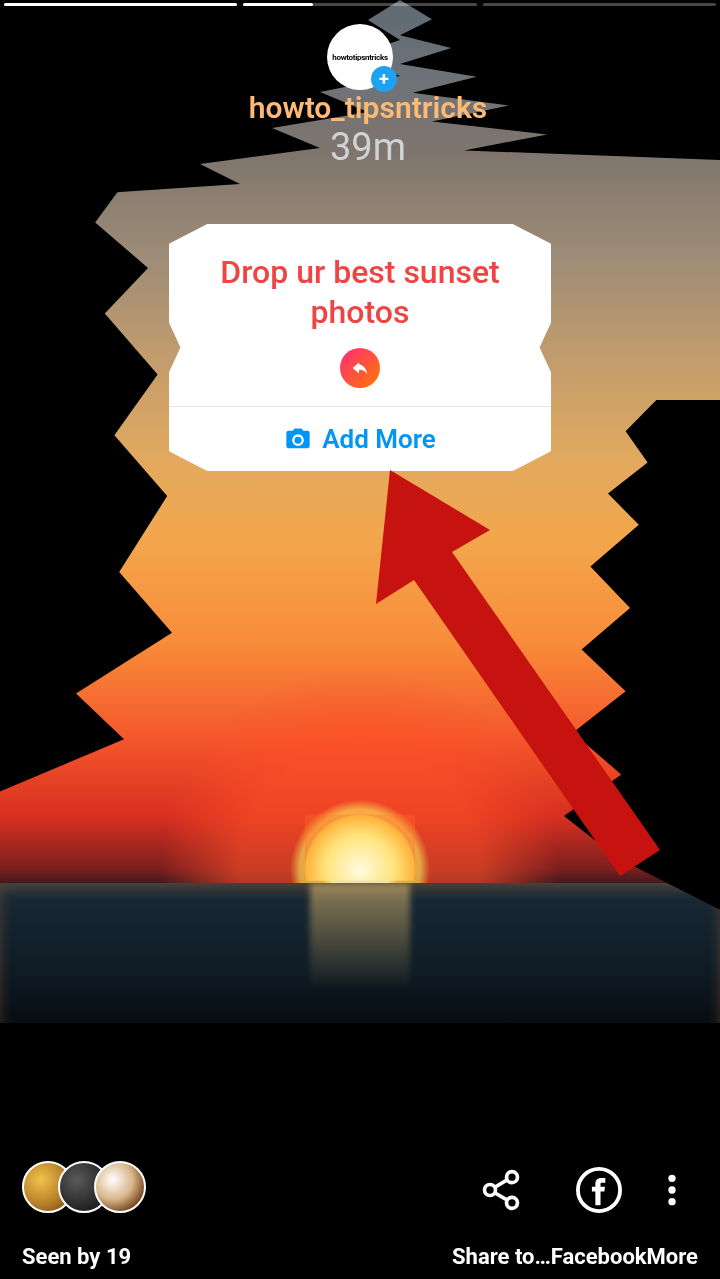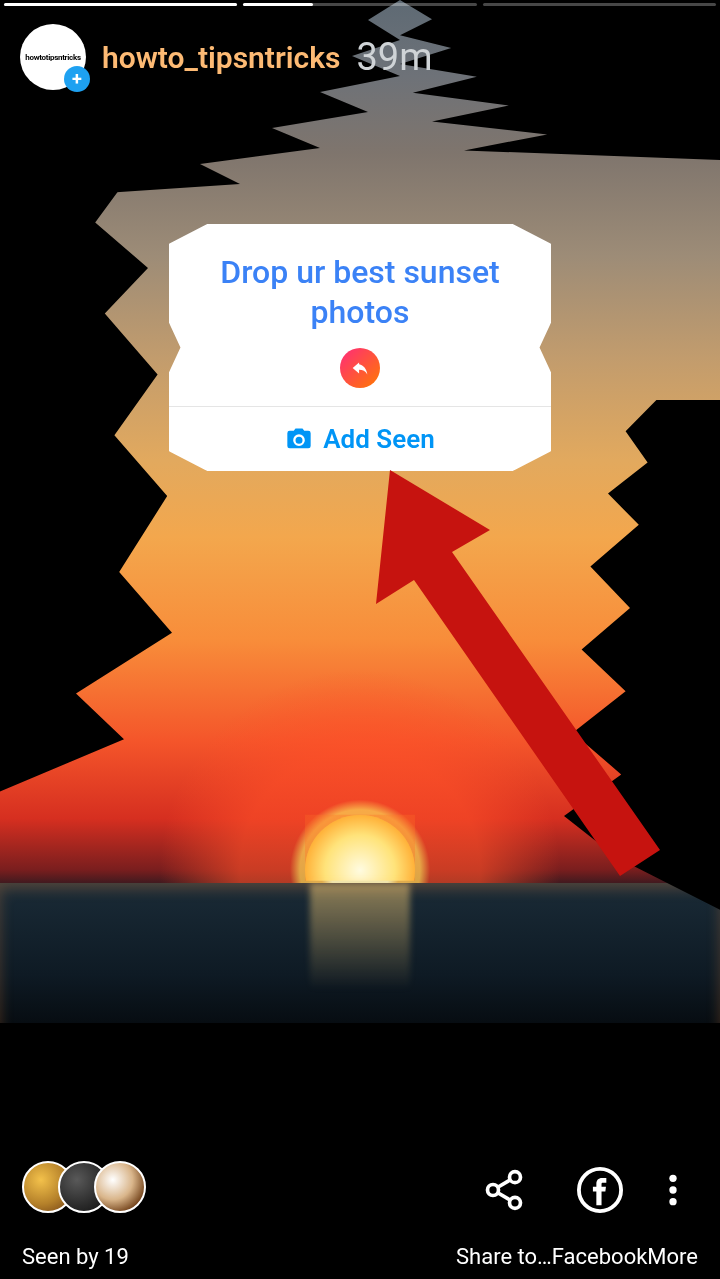--- a/index.html
+++ b/index.html
@@ -47,54 +47,54 @@
     clip-path:polygon(0 60%,6% 40%,12% 58%,18% 36%,24% 56%,30% 34%,36% 54%,42% 30%,48% 52%,54% 28%,60% 50%,66% 30%,72% 52%,78% 34%,84% 54%,90% 36%,96% 56%,100% 40%,100% 100%,0 100%);}
 
   
   .progress{position:absolute;left:0;right:0;top:0;height:18px;display:flex;gap:6px;padding:3px 4px 0;z-index:10;}
   .progress .seg{flex:1;height:3px;background:rgba(255,255,255,.28);border-radius:2px;position:relative;}
   .progress .seg .fill{position:absolute;inset:0;background:#fff;border-radius:2px;}
   .progress .seg .fill.partial{width:30%;}
   .progress .seg .fill.none{width:0;}
 
   
-  .top-hdr{position:absolute;left:0;right:0;top:24px;display:flex;align-items:center;padding:0 20px;z-index:10;}
+  .top-hdr{position:absolute;left:0;right:0;top:24px;display:flex;align-items:center;padding:0 26px;z-index:10;flex-direction:column;}
   .avatar-wrap{position:relative;width:66px;height:66px;}
   .avatar{width:66px;height:66px;border-radius:50%;background:#fff;display:flex;align-items:center;justify-content:center;}
   .avatar span{font-size:8px;font-weight:700;color:#000;letter-spacing:-0.3px;}
   .add-badge{position:absolute;right:-4px;bottom:-2px;width:26px;height:26px;border-radius:50%;background:#1ea1f1;border:3px solid rgba(0,0,0,.0);display:flex;align-items:center;justify-content:center;color:#fff;font-size:18px;font-weight:700;line-height:1;}
   .user{margin-left:16px;color:#fdba74;font-size:30px;font-weight:600;}
   .time{margin-left:16px;color:#cfd3d6;font-size:38px;font-weight:400;}
 
   
   .sticker{position:absolute;left:50%;top:224px;transform:translateX(-50%);width:382px;background:#fff;border-radius:20px;
     box-shadow:0 6px 24px rgba(0,0,0,.25);z-index:6;padding:28px 26px 0;
     clip-path:polygon(0 8%,10% 0,90% 0,100% 8%,100% 40%,97% 50%,100% 60%,100% 92%,90% 100%,10% 100%,0 92%,0 60%,3% 50%,0 40%);}
-  .sticker .prompt{font-size:32px;font-weight:500;color:#3b82f6;text-align:center;line-height:1.25;}
+  .sticker .prompt{font-size:32px;font-weight:500;color:#ef4444;text-align:center;line-height:1.25;}
   .reply-badge{width:40px;height:40px;margin:16px auto 18px;border-radius:50%;
     background:linear-gradient(135deg,#ff2a7b,#ff7a00);display:flex;align-items:center;justify-content:center;}
   .reply-badge svg{width:22px;height:22px;fill:#fff;}
   .sticker .divider{height:1px;background:#e5e5e5;margin:0 -26px;}
   .sticker .add{display:flex;align-items:center;justify-content:center;gap:10px;height:64px;color:#0095f6;font-size:26px;font-weight:600;}
   .sticker .add .cam{width:28px;height:28px;}
 
   
   .annot-arrow{position:absolute;z-index:7;pointer-events:none;}
 
   
   .bottom{position:absolute;left:0;right:0;bottom:10px;padding:0 22px;z-index:10;}
   .viewers{position:relative;width:128px;height:54px;}
   .viewers .vcir{position:absolute;width:52px;height:52px;border-radius:50%;border:2px solid #fff;}
   .viewers .vcir.a{left:0;top:0;background:radial-gradient(circle at 35% 35%,#f3c14b,#b5812a 55%,#6b3a12);}
   .viewers .vcir.b{left:36px;top:0;background:radial-gradient(circle at 35% 35%,#595959,#2a2a2a 60%,#0e0e0e);}
   .viewers .vcir.c{left:72px;top:0;background:radial-gradient(circle at 35% 35%,#fff,#d9b58a 45%,#6b3a12 80%);}
   .slot{display:flex;flex-direction:column;align-items:center;gap:10px;}
   .slot.seen{align-items:flex-start;margin-right:auto;}
   .slot .ico{width:50px;height:50px;display:flex;align-items:center;justify-content:center;}
-  .slot .txt{color:#fff;font-size:22px;font-weight:400;white-space:nowrap;margin-top:19px;}
+  .slot .txt{color:#fff;font-size:22px;font-weight:700;white-space:nowrap;margin-top:19px;}
   .brow{display:flex;align-items:flex-end;justify-content:space-between;}
   .actions{display:flex;align-items:flex-end;}
   svg{display:block;}
 </style>
 </head>
 <body>
 
 <div class="story">
 
   <div class="bg">
@@ -137,21 +137,21 @@
     <div class="reply-badge">
       <svg viewBox="0 0 24 24">
           <path d="M11 6 4 12l7 6v-4c4 0 7 1.5 9 5-1-6-4-10-9-11V6z"></path>
         </svg>
     </div>
     <div class="divider"></div>
     <div class="add">
       <svg class="cam" viewBox="0 0 24 24">
         <path fill="#0095f6" d="M9 3 7.5 5H4a2 2 0 0 0-2 2v11a2 2 0 0 0 2 2h16a2 2 0 0 0 2-2V7a2 2 0 0 0-2-2h-3.5L15 3H9zm3 5a5 5 0 1 1 0 10 5 5 0 0 1 0-10zm0 2a3 3 0 1 0 0 6 3 3 0 0 0 0-6z"></path>
       </svg>
-      <span>Add Seen</span>
+      <span>Add More</span>
     </div>
   </div>
 
   <svg class="annot-arrow" width="360" height="420" style="left:340px;top:460px" viewBox="0 0 360 420">
     <defs></defs>
     <g fill="#c6130f">
       <polygon points="50,10 150,70 112,92 320,390 280,416 74,120 36,144"></polygon>
     </g>
   </svg>
 

